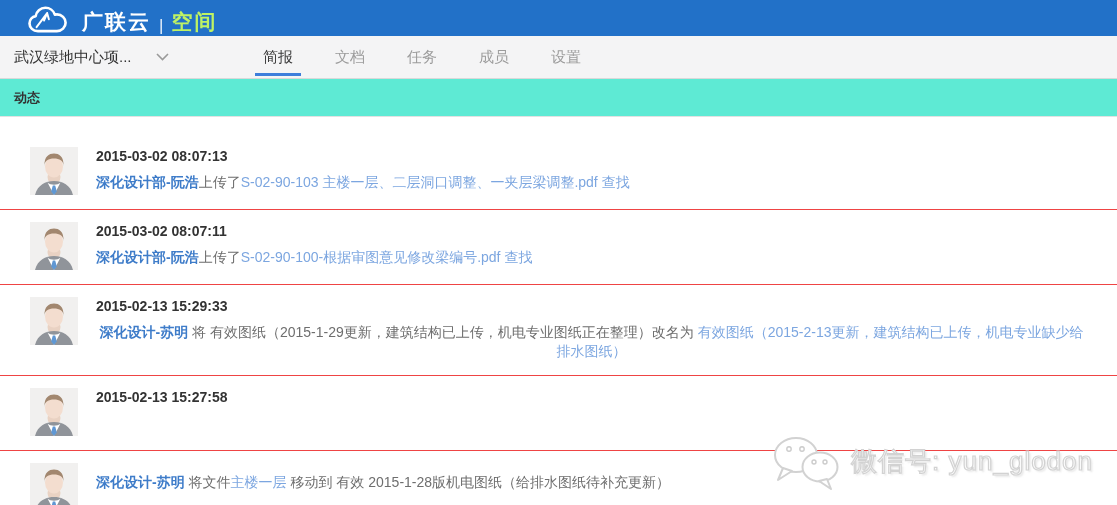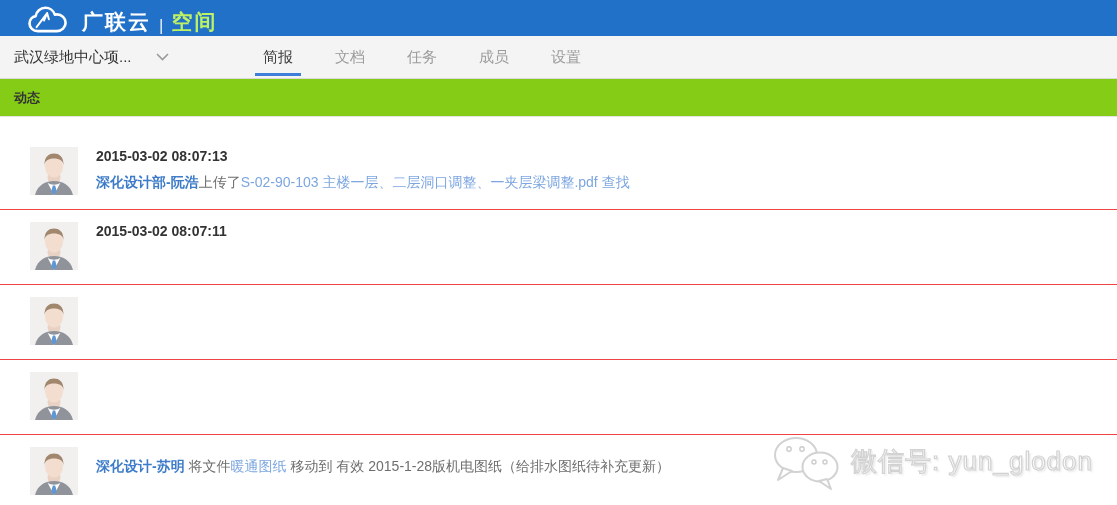--- a/index.html
+++ b/index.html
@@ -55,21 +55,21 @@
     position: absolute; left: 0; right: 0; bottom: 2px; height: 3px;
     background: var(--tab-active-underline, #3D7EDB);
   }
 
   
   .section-bar {
     height: 38px;
     display: flex; align-items: center;
     padding-left: 14px;
     border-bottom: 1px solid #e2e2e2;
-    background: #84cc16;
+    background: #5eead4;
     font-size: 13px; font-weight: bold; color: #333;
   }
 
   
   .feed-list { padding-top: 18px; background: #fff; }
   .feed-item { display: flex; padding: 12px 30px 14px 30px; }
   .feed-item + .feed-item { border-top: 1px solid #ef4444; }
   .avatar { width: 48px; height: 48px; flex: 0 0 48px; overflow: hidden; }
   .feed-body { margin-left: 18px; padding-top: 1px; }
   .timestamp { font-size: 14px; font-weight: bold; color: var(--timestamp, #333333); }
@@ -171,64 +171,70 @@
         <ellipse cx="24" cy="30" rx="6.5" ry="7" fill="#e9d2c3"></ellipse>
         <path d="M5 48 C7.5 38 15.5 34 24 34 C32.5 34 40.5 38 43 48 Z" fill="#90949a"></path>
         <path d="M17.5 35.5 L24 48 L30.5 35.5 C27.5 38.5 20.5 38.5 17.5 35.5 Z" fill="#ffffff"></path>
         <path d="M22.8 38.5 L25.2 38.5 L26.8 44.5 L24 48 L21.2 44.5 Z" fill="#5f97d3"></path>
         <ellipse cx="24" cy="19.5" rx="9" ry="11" fill="#f3ddcf"></ellipse>
         <path d="M14.5 19 C14 9.5 19 6.5 24 6.5 C29 6.5 34 9.5 33.5 19 C33.5 13.5 29.5 11.5 24 11.5 C18.5 11.5 14.5 13.5 14.5 19 Z" fill="#a2876f"></path>
       </svg>
     </div>
     <div class="feed-body">
       <div class="timestamp">2015-03-02 08:07:11</div>
-    </div>
-  </div>
-    <div class="feed-item">
-    <div class="avatar">
-      <svg viewBox="0 0 48 48" width="48" height="48" aria-hidden="true">
-        <rect width="48" height="48" fill="#f1f0ef"></rect>
-        <ellipse cx="24" cy="30" rx="6.5" ry="7" fill="#e9d2c3"></ellipse>
-        <path d="M5 48 C7.5 38 15.5 34 24 34 C32.5 34 40.5 38 43 48 Z" fill="#90949a"></path>
-        <path d="M17.5 35.5 L24 48 L30.5 35.5 C27.5 38.5 20.5 38.5 17.5 35.5 Z" fill="#ffffff"></path>
-        <path d="M22.8 38.5 L25.2 38.5 L26.8 44.5 L24 48 L21.2 44.5 Z" fill="#5f97d3"></path>
-        <ellipse cx="24" cy="19.5" rx="9" ry="11" fill="#f3ddcf"></ellipse>
-        <path d="M14.5 19 C14 9.5 19 6.5 24 6.5 C29 6.5 34 9.5 33.5 19 C33.5 13.5 29.5 11.5 24 11.5 C18.5 11.5 14.5 13.5 14.5 19 Z" fill="#a2876f"></path>
-      </svg>
-    </div>
-  </div>
-    <div class="feed-item">
-    <div class="avatar">
-      <svg viewBox="0 0 48 48" width="48" height="48" aria-hidden="true">
-        <rect width="48" height="48" fill="#f1f0ef"></rect>
-        <ellipse cx="24" cy="30" rx="6.5" ry="7" fill="#e9d2c3"></ellipse>
-        <path d="M5 48 C7.5 38 15.5 34 24 34 C32.5 34 40.5 38 43 48 Z" fill="#90949a"></path>
-        <path d="M17.5 35.5 L24 48 L30.5 35.5 C27.5 38.5 20.5 38.5 17.5 35.5 Z" fill="#ffffff"></path>
-        <path d="M22.8 38.5 L25.2 38.5 L26.8 44.5 L24 48 L21.2 44.5 Z" fill="#5f97d3"></path>
-        <ellipse cx="24" cy="19.5" rx="9" ry="11" fill="#f3ddcf"></ellipse>
-        <path d="M14.5 19 C14 9.5 19 6.5 24 6.5 C29 6.5 34 9.5 33.5 19 C33.5 13.5 29.5 11.5 24 11.5 C18.5 11.5 14.5 13.5 14.5 19 Z" fill="#a2876f"></path>
-      </svg>
-    </div>
-    <div class="feed-body">
-    </div>
-  </div>
-    <div class="feed-item">
-    <div class="avatar">
-      <svg viewBox="0 0 48 48" width="48" height="48" aria-hidden="true">
-        <rect width="48" height="48" fill="#f1f0ef"></rect>
-        <ellipse cx="24" cy="30" rx="6.5" ry="7" fill="#e9d2c3"></ellipse>
-        <path d="M5 48 C7.5 38 15.5 34 24 34 C32.5 34 40.5 38 43 48 Z" fill="#90949a"></path>
-        <path d="M17.5 35.5 L24 48 L30.5 35.5 C27.5 38.5 20.5 38.5 17.5 35.5 Z" fill="#ffffff"></path>
-        <path d="M22.8 38.5 L25.2 38.5 L26.8 44.5 L24 48 L21.2 44.5 Z" fill="#5f97d3"></path>
-        <ellipse cx="24" cy="19.5" rx="9" ry="11" fill="#f3ddcf"></ellipse>
-        <path d="M14.5 19 C14 9.5 19 6.5 24 6.5 C29 6.5 34 9.5 33.5 19 C33.5 13.5 29.5 11.5 24 11.5 C18.5 11.5 14.5 13.5 14.5 19 Z" fill="#a2876f"></path>
-      </svg>
-    </div>
-    <div class="feed-body">
-      <div class="activity-line"><span class="seg-user">深化设计-苏明</span><span class="seg-plain"> 将文件</span><span class="seg-file">暖通图纸</span><span class="seg-plain"> 移动到 有效 2015-1-28版机电图纸（给排水图纸待补充更新）</span></div>
+      <div class="activity-line"><span class="seg-user">深化设计部-阮浩</span><span class="seg-plain">上传了</span><span class="seg-file">S-02-90-100-根据审图意见修改梁编号.pdf</span><span class="seg-plain"> </span><span class="seg-action">查找</span></div>
+    </div>
+  </div>
+    <div class="feed-item">
+    <div class="avatar">
+      <svg viewBox="0 0 48 48" width="48" height="48" aria-hidden="true">
+        <rect width="48" height="48" fill="#f1f0ef"></rect>
+        <ellipse cx="24" cy="30" rx="6.5" ry="7" fill="#e9d2c3"></ellipse>
+        <path d="M5 48 C7.5 38 15.5 34 24 34 C32.5 34 40.5 38 43 48 Z" fill="#90949a"></path>
+        <path d="M17.5 35.5 L24 48 L30.5 35.5 C27.5 38.5 20.5 38.5 17.5 35.5 Z" fill="#ffffff"></path>
+        <path d="M22.8 38.5 L25.2 38.5 L26.8 44.5 L24 48 L21.2 44.5 Z" fill="#5f97d3"></path>
+        <ellipse cx="24" cy="19.5" rx="9" ry="11" fill="#f3ddcf"></ellipse>
+        <path d="M14.5 19 C14 9.5 19 6.5 24 6.5 C29 6.5 34 9.5 33.5 19 C33.5 13.5 29.5 11.5 24 11.5 C18.5 11.5 14.5 13.5 14.5 19 Z" fill="#a2876f"></path>
+      </svg>
+    </div>
+    <div class="feed-body">
+      <div class="timestamp">2015-02-13 15:29:33</div>
+      <div class="activity-line"><span class="seg-user">深化设计-苏明</span><span class="seg-plain"> 将 有效图纸（2015-1-29更新，建筑结构已上传，机电专业图纸正在整理）改名为 </span><span class="seg-file">有效图纸（2015-2-13更新，建筑结构已上传，机电专业缺少给排水图纸）</span></div>
+    </div>
+  </div>
+    <div class="feed-item">
+    <div class="avatar">
+      <svg viewBox="0 0 48 48" width="48" height="48" aria-hidden="true">
+        <rect width="48" height="48" fill="#f1f0ef"></rect>
+        <ellipse cx="24" cy="30" rx="6.5" ry="7" fill="#e9d2c3"></ellipse>
+        <path d="M5 48 C7.5 38 15.5 34 24 34 C32.5 34 40.5 38 43 48 Z" fill="#90949a"></path>
+        <path d="M17.5 35.5 L24 48 L30.5 35.5 C27.5 38.5 20.5 38.5 17.5 35.5 Z" fill="#ffffff"></path>
+        <path d="M22.8 38.5 L25.2 38.5 L26.8 44.5 L24 48 L21.2 44.5 Z" fill="#5f97d3"></path>
+        <ellipse cx="24" cy="19.5" rx="9" ry="11" fill="#f3ddcf"></ellipse>
+        <path d="M14.5 19 C14 9.5 19 6.5 24 6.5 C29 6.5 34 9.5 33.5 19 C33.5 13.5 29.5 11.5 24 11.5 C18.5 11.5 14.5 13.5 14.5 19 Z" fill="#a2876f"></path>
+      </svg>
+    </div>
+    <div class="feed-body">
+      <div class="timestamp">2015-02-13 15:27:58</div>
+    </div>
+  </div>
+    <div class="feed-item">
+    <div class="avatar">
+      <svg viewBox="0 0 48 48" width="48" height="48" aria-hidden="true">
+        <rect width="48" height="48" fill="#f1f0ef"></rect>
+        <ellipse cx="24" cy="30" rx="6.5" ry="7" fill="#e9d2c3"></ellipse>
+        <path d="M5 48 C7.5 38 15.5 34 24 34 C32.5 34 40.5 38 43 48 Z" fill="#90949a"></path>
+        <path d="M17.5 35.5 L24 48 L30.5 35.5 C27.5 38.5 20.5 38.5 17.5 35.5 Z" fill="#ffffff"></path>
+        <path d="M22.8 38.5 L25.2 38.5 L26.8 44.5 L24 48 L21.2 44.5 Z" fill="#5f97d3"></path>
+        <ellipse cx="24" cy="19.5" rx="9" ry="11" fill="#f3ddcf"></ellipse>
+        <path d="M14.5 19 C14 9.5 19 6.5 24 6.5 C29 6.5 34 9.5 33.5 19 C33.5 13.5 29.5 11.5 24 11.5 C18.5 11.5 14.5 13.5 14.5 19 Z" fill="#a2876f"></path>
+      </svg>
+    </div>
+    <div class="feed-body">
+      <div class="activity-line"><span class="seg-user">深化设计-苏明</span><span class="seg-plain"> 将文件</span><span class="seg-file">主楼一层</span><span class="seg-plain"> 移动到 有效 2015-1-28版机电图纸（给排水图纸待补充更新）</span></div>
     </div>
   </div>
   </div>
 
 <div class="watermark">
   <span style="display:flex;">
     <svg width="74" height="60" viewBox="0 0 74 60" aria-hidden="true">
       <g fill="#ffffff" stroke="#d2d2d2" stroke-width="2">
         <ellipse cx="27" cy="24" rx="21" ry="17"></ellipse>
         <path d="M14 37 L9 49 L23 40 Z" stroke-linejoin="round"></path>

